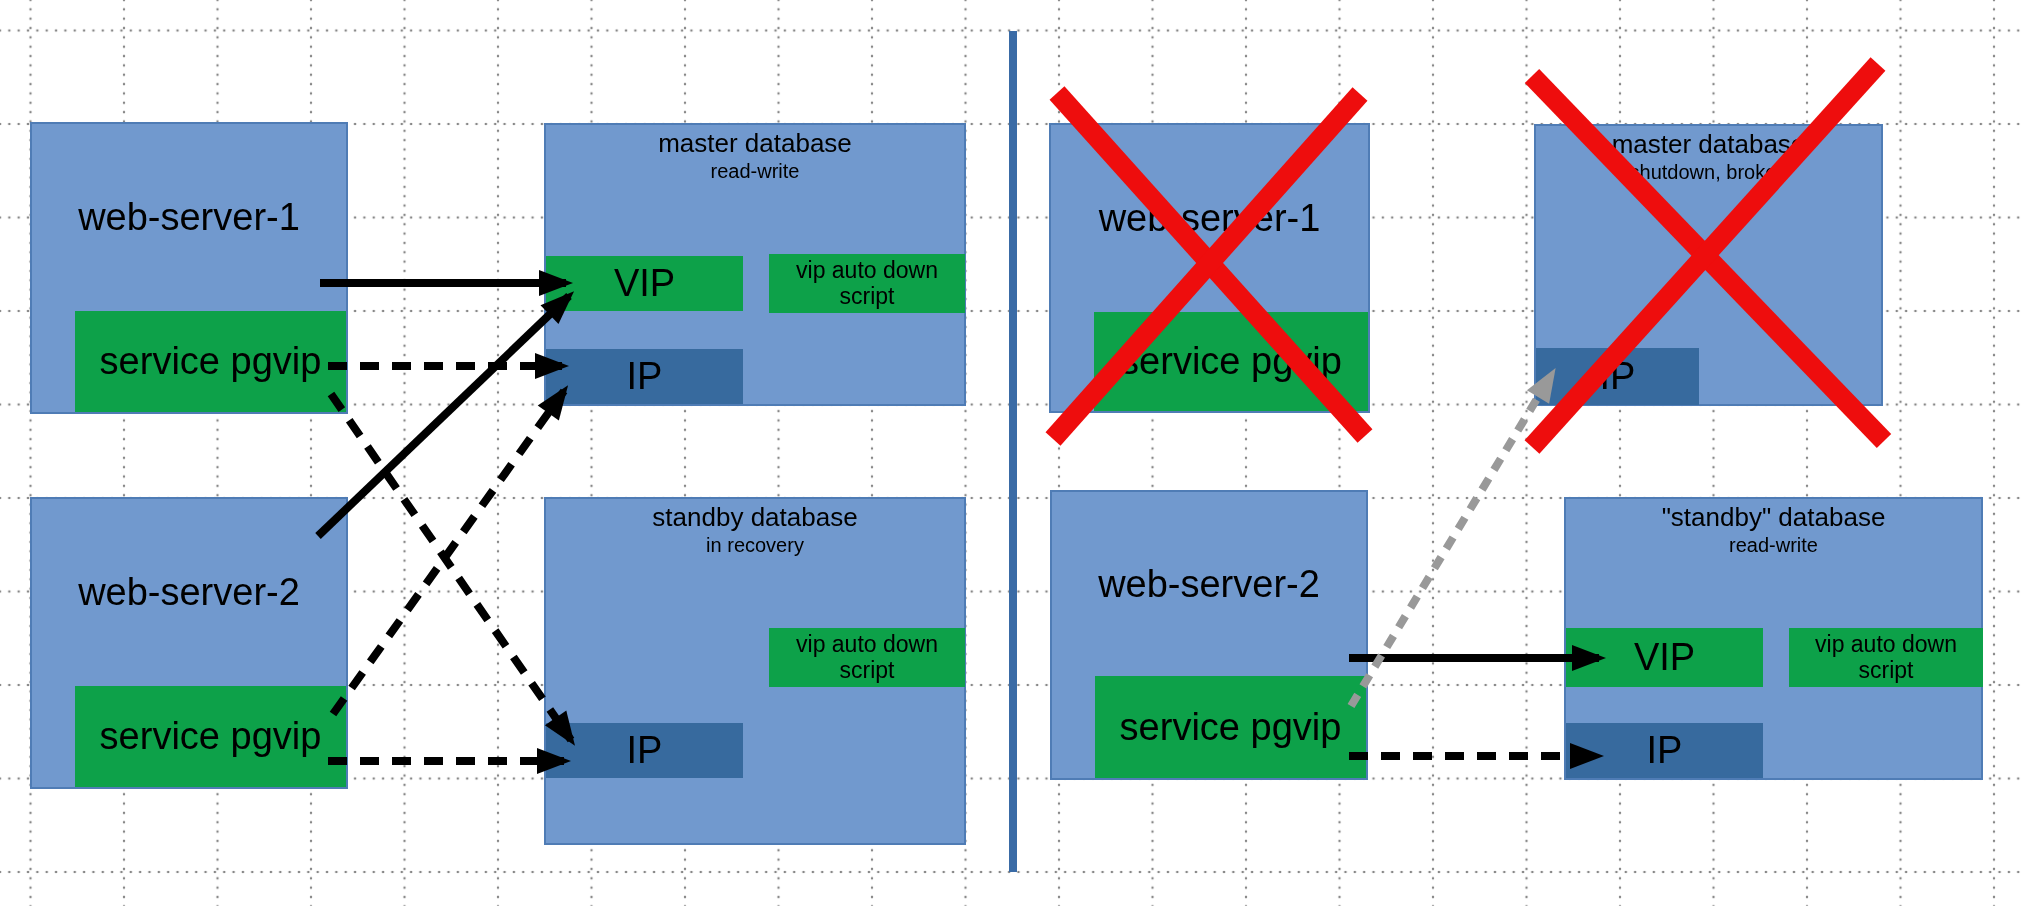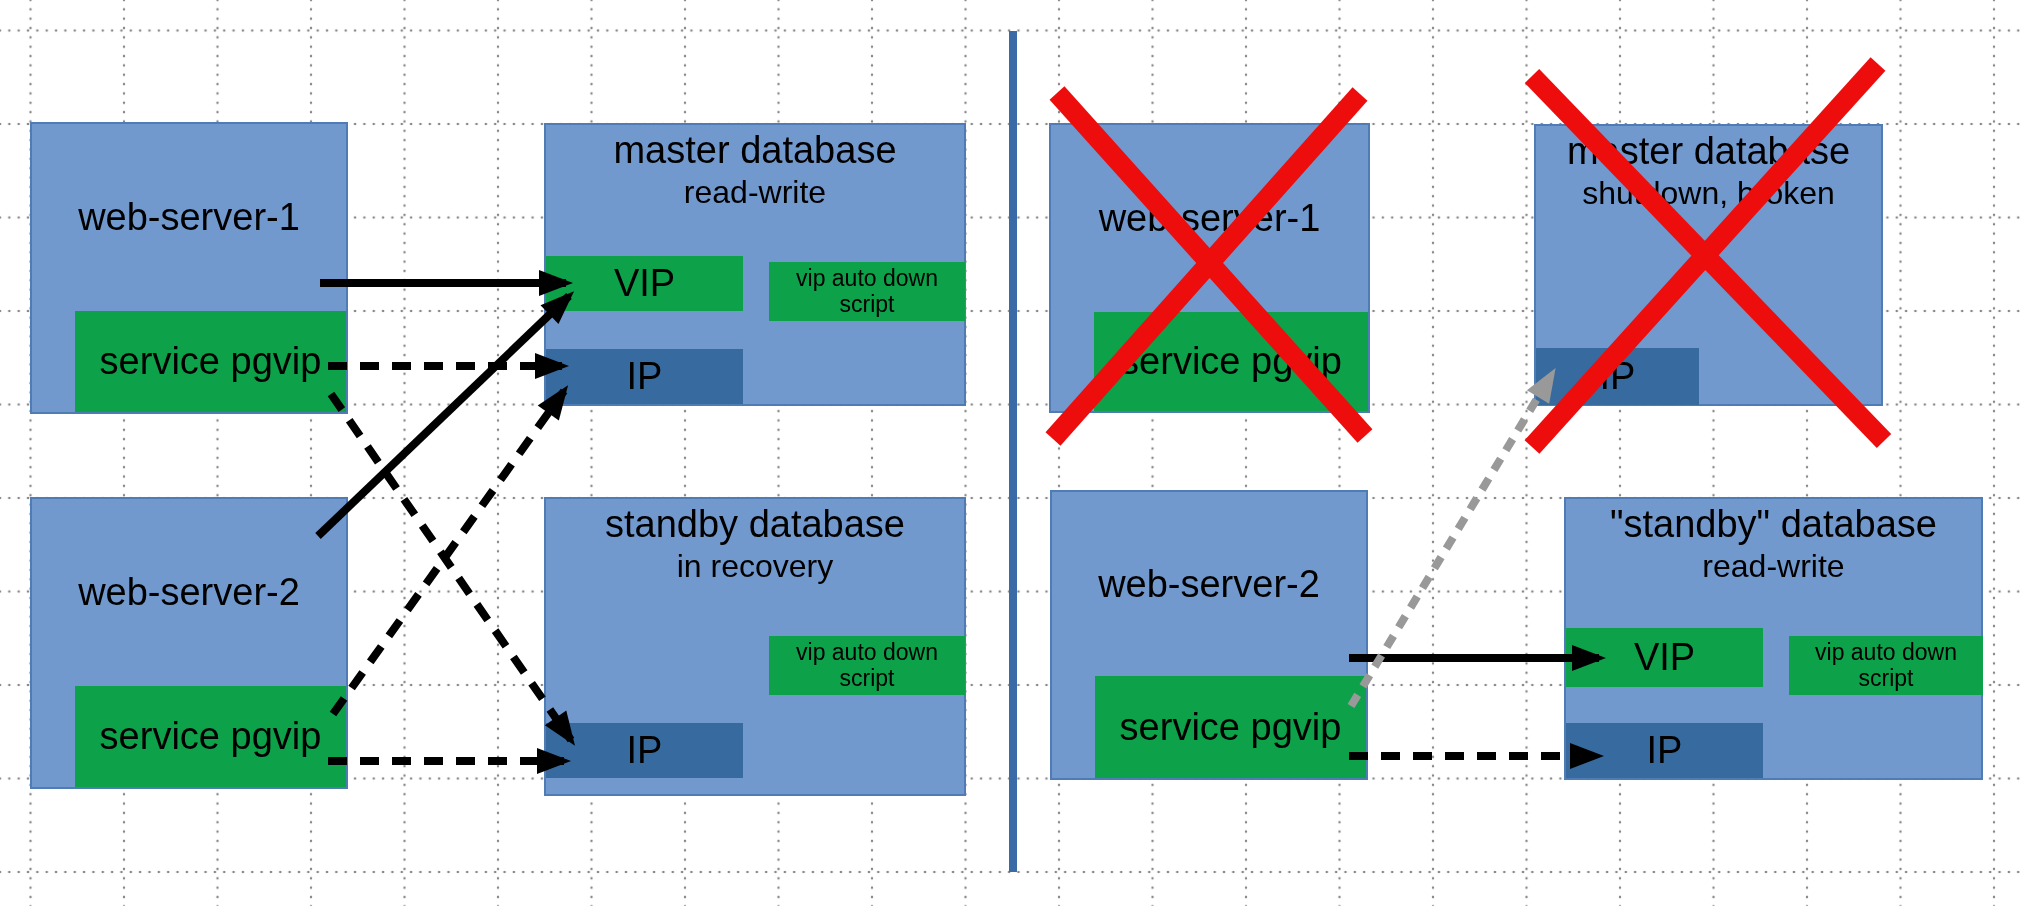--- a/index.html
+++ b/index.html
@@ -32,31 +32,31 @@
     font-size: 38px;
   }
   .ws .svc {
     flex: 1 1 auto;
     background: var(--green, #0da149);
     display: flex; align-items: center; justify-content: center;
     font-size: 38px;
     margin-left: 43px;
   }
   .db { text-align: center; }
-  .db .title { font-size: 38px; margin-top: 4px; line-height: 1.15; }
-  .db .subtitle { font-size: 32px; line-height: 1.2; }
+  .db .title { font-size: 26px; margin-top: 4px; line-height: 1.15; }
+  .db .subtitle { font-size: 20px; line-height: 1.2; }
   .chip {
     position: absolute;
     display: flex; align-items: center; justify-content: center;
     font-size: 38px;
     text-align: center;
   }
   .chip.green { background: var(--green, #0da149); }
   .chip.darkblue { background: var(--ip_blue, #376a9e); }
-  .chip.script { font-size: 23px; line-height: 1.12; margin-top: 8px; }
+  .chip.script { font-size: 23px; line-height: 1.12; }
   .divider {
     position: absolute;
     background: var(--divider_blue, #3a6ba6);
     z-index: 2;
   }
   svg.overlay {
     position: absolute;
     left: 0; top: 0;
     z-index: 5;
     pointer-events: none;
@@ -82,21 +82,21 @@
   </div>
 
   <div class="box db" style="left:544px; top:123px; width:422px; height:283px;">
     <div class="title">master database</div>
     <div class="subtitle">read-write</div>
     <div class="chip green" style="left:0px; top:131px; width:197px; height:55px;">VIP</div>
     <div class="chip green script" style="left:223px; top:129px; width:196px; height:59px;">vip auto down script</div>
     <div class="chip darkblue" style="left:0px; top:224px; width:197px; height:55px;">IP</div>
   </div>
 
-  <div class="box db" style="left:544px; top:497px; width:422px; height:299px;">
+  <div class="box db" style="left:544px; top:497px; width:422px; height:348px;">
     <div class="title">standby database</div>
     <div class="subtitle">in recovery</div>
     <div class="chip green script" style="left:223px; top:129px; width:196px; height:59px;">vip auto down script</div>
     <div class="chip darkblue" style="left:0px; top:224px; width:197px; height:55px;">IP</div>
   </div>
 
   <div class="divider" style="left:1009px; top:31px; width:8px; height:841px;"></div>
 
   <div class="box ws" style="left:1049px; top:123px; width:321px; height:290px;">
     <div class="host" style="height:187px;">web-server-1</div>

